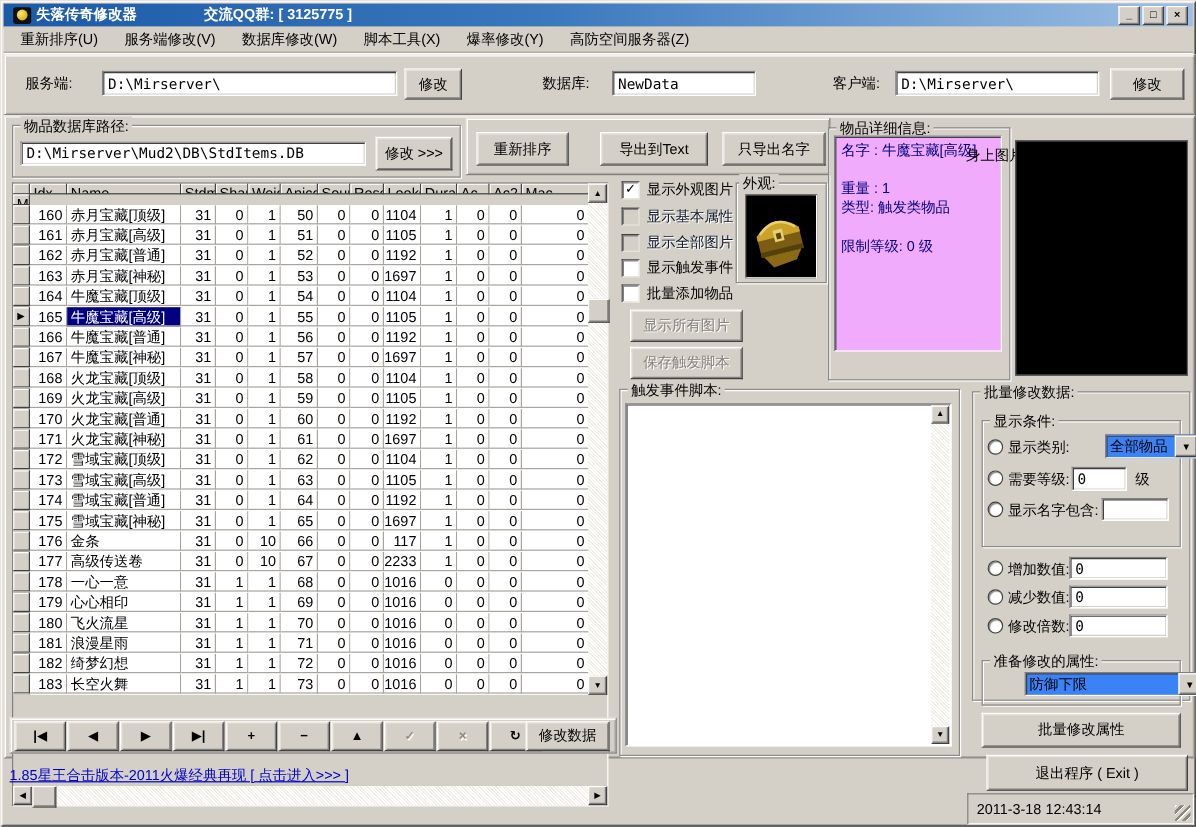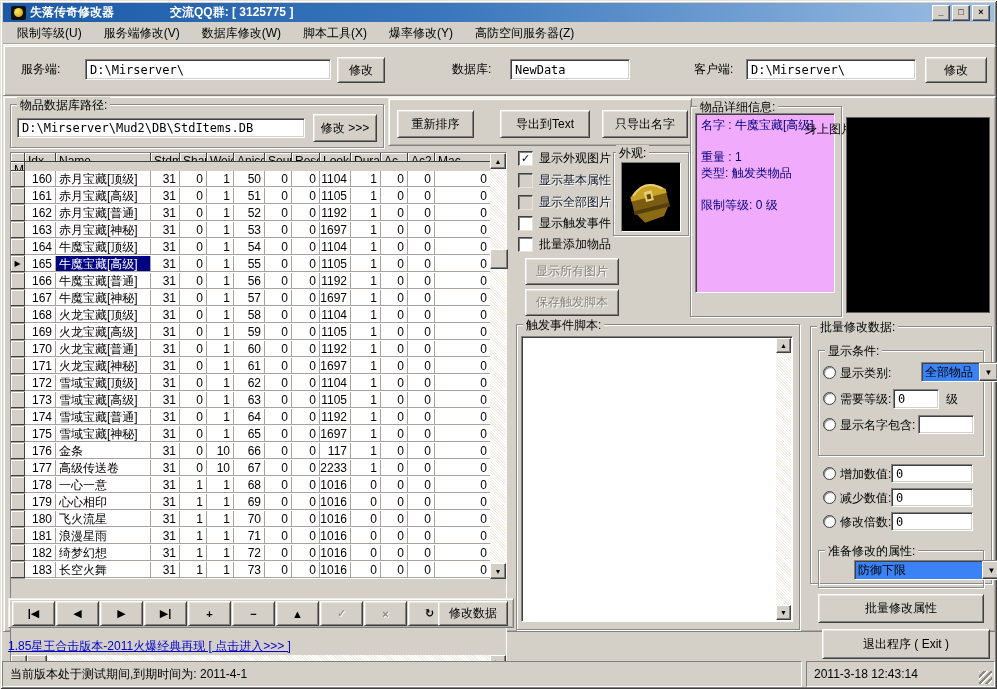--- a/index.html
+++ b/index.html
@@ -114,21 +114,21 @@
     <span id="title-text">失落传奇修改器</span>
     <span id="qq-text">交流QQ群: [ 3125775 ]</span>
     <span class="tb-btns">
       <span class="tb-btn">_</span>
       <span class="tb-btn">□</span>
       <span class="tb-btn">×</span>
     </span>
   </div>
 
   <div id="menubar">
-      <span class="menu-item">限制等级(U)</span>
+      <span class="menu-item">重新排序(U)</span>
       <span class="menu-item">服务端修改(V)</span>
       <span class="menu-item">数据库修改(W)</span>
       <span class="menu-item">脚本工具(X)</span>
       <span class="menu-item">爆率修改(Y)</span>
       <span class="menu-item">高防空间服务器(Z)</span>
     </div>
 
   <div class="panel" style="left:3px;top:45px;width:991px;height:49px;">
     <span class="lbl" style="left:17px;top:16px;">服务端:</span>
     <div class="sunken" style="left:81px;top:13px;width:246px;height:21px;">D:\Mirserver\</div>
@@ -717,21 +717,18 @@
         <div class="nav-btn dis">✓</div>
         <div class="nav-btn dis">×</div>
         <div class="nav-btn">↻</div>
       </div>
     <div class="btn3d" style="left:429px;top:2px;width:68px;height:23px;">修改数据</div>
   </div>
 
   <a class="link" style="left:8px;top:638px;">1.85星王合击版本-2011火爆经典再现 [ 点击进入&gt;&gt;&gt; ]</a>
   <div class="btn3d" style="left:822px;top:629px;width:166px;height:28px;">退出程序 ( Exit )</div>
 
-  <div class="status-panel" style="left:2px;top:661px;width:800px;height:26px;">
-    <span>当前版本处于测试期间,到期时间为: 2011-4-1</span>
-  </div>
   <div class="status-panel" style="left:806px;top:661px;width:189px;height:26px;">
     <span>2011-3-18 12:43:14</span>
     <span id="grip"></span>
   </div>
 
 </div>
 
 </body></html>

